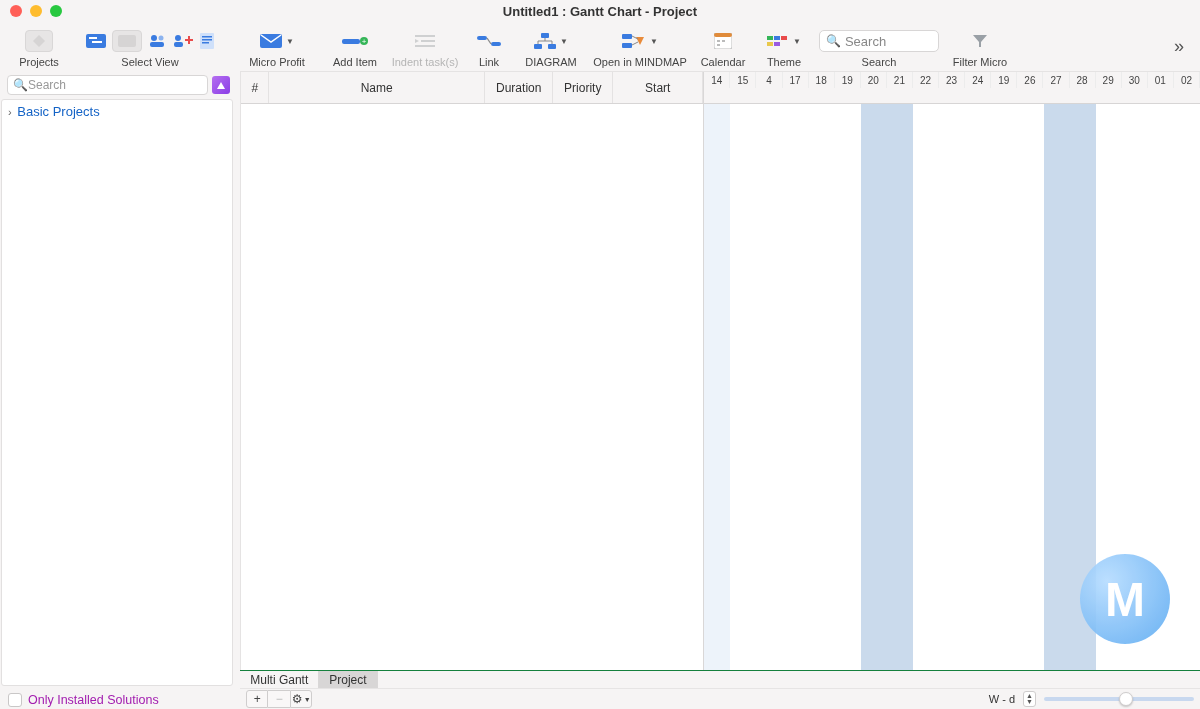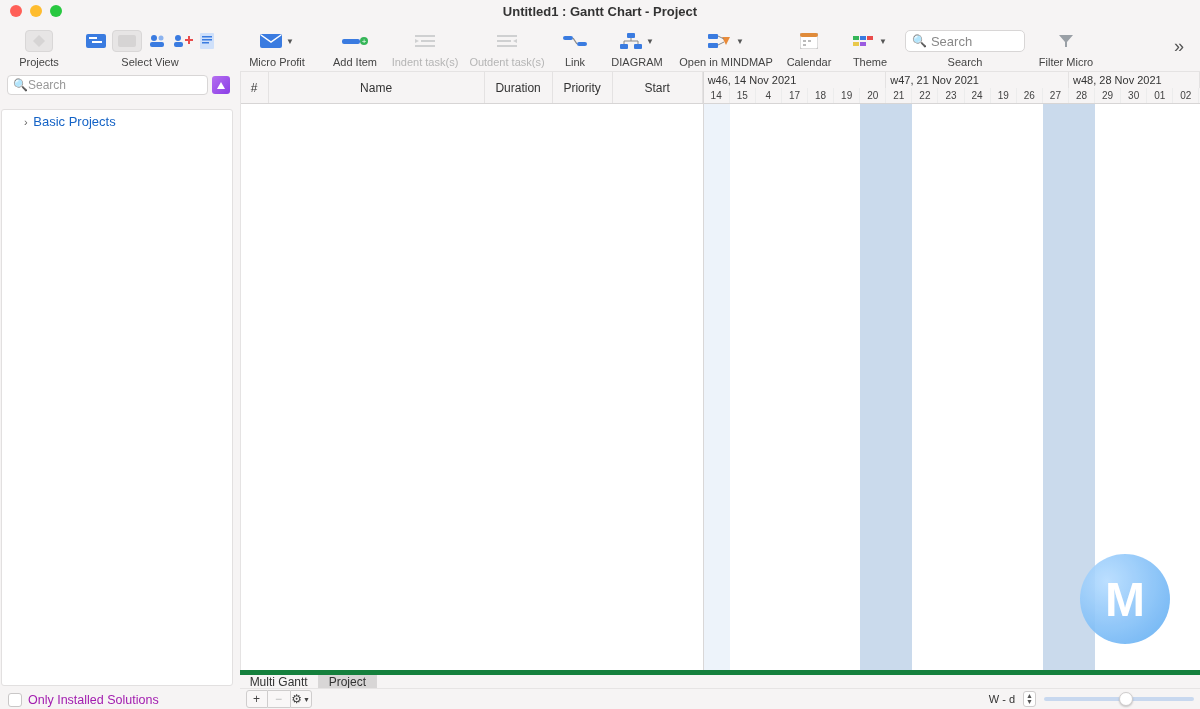--- a/index.html
+++ b/index.html
@@ -27,21 +27,21 @@
 .search-field .mag { color: #666; margin-right: 4px; font-size: 12px; }
 .overflow { font-size: 18px; color: #555; margin-left: auto; padding: 0 8px; }
 
 
 .main { display: flex; height: 638px; }
 .sidebar { width: 240px; display: flex; flex-direction: column; background: #f6f4f4; }
 .sidebar-search-row { display: flex; align-items: center; padding: 4px 4px 2px 7px; gap:4px; }
 .sidebar-search { flex: 1; display: flex; align-items: center; background: #fff; border: 1px solid #d8d6d6; border-radius: 4px; height: 20px; padding: 0 5px; font-size: 12px; color: #999; }
 .sidebar-ext-btn { width: 18px; height: 18px; background: linear-gradient(135deg, #b56ff0, #8a3de6); border-radius: 3px; display:flex; align-items:center; justify-content:center; }
 .sidebar-ext-btn::after { content:""; width:0; height:0; border-left:4px solid transparent; border-right:4px solid transparent; border-bottom:7px solid #fff; }
-.sidebar-tree { flex: 1; background: #fff; border: 1px solid #e2e0e0; border-radius: 3px; margin: 12px 1px 2px 1px; padding: 4px 22px; font-size: 13px; overflow:auto; }
+.sidebar-tree { flex: 1; background: #fff; border: 1px solid #e2e0e0; border-radius: 3px; margin: 2px 1px 2px 1px; padding: 4px 6px; font-size: 13px; overflow:auto; }
 .tree-item { color: #1463c6; cursor: default; }
 .tree-caret { display:inline-block; transform: rotate(0deg); margin-right:2px; font-size:11px; color:#646464;}
 .sidebar-footer { padding: 2px 4px 0 4px; height: 21px; display:flex; align-items:center; font-size: 12.5px; color:#a21caf;}
 .sidebar-footer .chk { width: 14px; height: 14px; border: 1px solid #c9c7c7; border-radius: 3px; background:#fff; margin-right:6px; margin-left:4px;}
 
 .splitter { width: 6px; background: #f6f4f4; cursor: col-resize; }
 
 .content { flex: 1; display: flex; flex-direction: column; background: #f6f4f4; }
 
 
@@ -60,21 +60,21 @@
 .tl-header { height:32px; background:#f6f4f4; border-bottom:1px solid #d7d5d5; display:flex; flex-direction:column; }
 .tl-weeks { height:16px; display:flex; }
 .tl-week { width:182.7px; border-right:1px solid #e4e2e2; font-size:11px; color:#333; padding-left:4px; display:flex; align-items:center; }
 .tl-days { height:16px; display:flex; }
 .tl-day { width:26.1px; border-right:1px solid #ececec; font-size:10px; color:#444; display:flex; align-items:center; justify-content:center; }
 .tl-body { flex:1; position:relative; background:#fff; }
 .weekend { position:absolute; top:0; bottom:0; width:26.1px; background:#cadaec; }
 .today-col { position:absolute; top:0; bottom:0; width:26.1px; background:#edf3fa; }
 
 
-.footer-tabs { height: 18px; display:flex; align-items:stretch; background:#f6f4f4; border-top:5px solid #15803d; font-size:12px; }
+.footer-tabs { height: 18px; display:flex; align-items:stretch; background:#f6f4f4; border-top:1px solid #15803d; font-size:12px; }
 .ftab { padding: 0 10px; display:flex; align-items:center; color:#333; border-right:1px solid #d9d7d7; background:#f6f4f4;}
 .ftab.active { background:#d8d6d6; }
 
 .status-bar { height: 21px; display:flex; align-items:center; font-size:12px; color:#333; background:#f6f4f4; border-top:1px solid #e6e4e4; padding:0 6px; position:relative;}
 .sb-left-btns { display:flex; gap:0; }
 .sb-btn { width:22px; height:18px; border:1px solid #cfcdcd; background:#f9f7f7; display:flex; align-items:center; justify-content:center; font-size:12px; color:#444; }
 .sb-btn:first-child { border-radius:3px 0 0 3px; }
 .sb-btn:nth-child(2) { border-left:none; border-right:none; color:#bbb;}
 .sb-btn:last-child { border-radius:0 3px 3px 0; }
 .sb-center { position:absolute; left:0; right:0; text-align:center; pointer-events:none; }
@@ -188,33 +188,20 @@
             <rect y="1" width="20" height="2" fill="#cfd0d1"></rect>
             <rect y="6" x="6" width="14" height="2" fill="#cfd0d1"></rect>
             <rect y="11" width="20" height="2" fill="#cfd0d1"></rect>
             <polygon points="0,5 4,7 0,9" fill="#cfd0d1"></polygon>
           </svg>
         </span>
       </div>
     <div class="tool-label disabled">Indent task(s)</div>
   </div>
 
-  <div class="tool-group" style="width:86px">
-    <div class="tool-icons">
-        <span>
-          <svg width="20" height="14">
-            <rect y="1" width="20" height="2" fill="#cfd0d1"></rect>
-            <rect y="6" x="0" width="14" height="2" fill="#cfd0d1"></rect>
-            <rect y="11" width="20" height="2" fill="#cfd0d1"></rect>
-            <polygon points="20,5 16,7 20,9" fill="#cfd0d1"></polygon>
-          </svg>
-        </span>
-      </div>
-    <div class="tool-label disabled">Outdent task(s)</div>
-  </div>
 
   <div class="tool-group" style="width:50px">
     <div class="tool-icons">
         <span>
           <svg width="24" height="14">
             <rect x="0" y="2" width="10" height="4" rx="2" fill="#3a7be0"></rect>
             <rect x="14" y="8" width="10" height="4" rx="2" fill="#3a7be0"></rect>
             <line x1="10" y1="4" x2="14" y2="10" stroke="#888" stroke-width="1.3"></line>
           </svg>
         </span>
@@ -344,25 +331,20 @@
           <div class="gh-cell gh-name">Name</div>
           <div class="gh-cell gh-dur">Duration</div>
           <div class="gh-cell gh-pri">Priority</div>
           <div class="gh-cell gh-start">Start</div>
         </div>
         <div class="grid-body"></div>
       </div>
 
       <div class="timeline">
         <div class="tl-header">
-          <div class="tl-weeks">
-            <div class="tl-week">w46, 14 Nov 2021</div>
-            <div class="tl-week">w47, 21 Nov 2021</div>
-            <div class="tl-week" style="width:131px">w48, 28 Nov 2021</div>
-          </div>
           <div class="tl-days" id="tl-days">
               <div class="tl-day">14</div>
               <div class="tl-day">15</div>
               <div class="tl-day">4</div>
               <div class="tl-day">17</div>
               <div class="tl-day">18</div>
               <div class="tl-day">19</div>
               <div class="tl-day">20</div>
               <div class="tl-day">21</div>
               <div class="tl-day">22</div>

